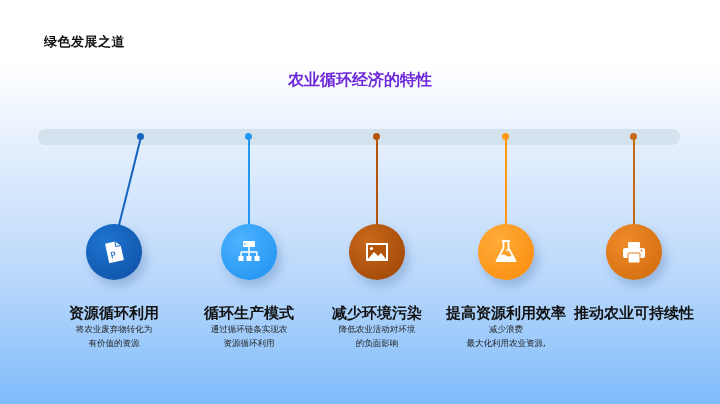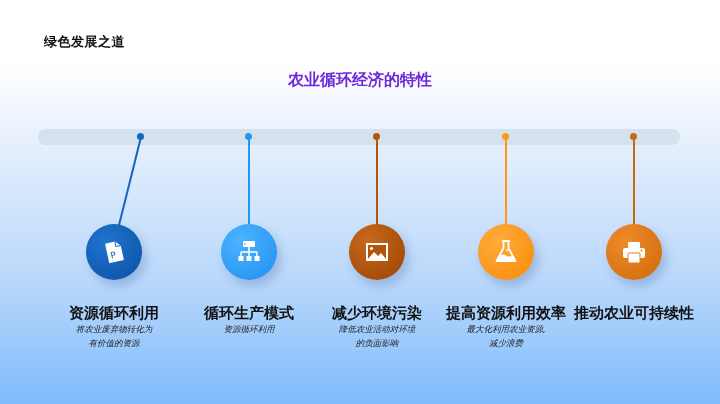--- a/index.html
+++ b/index.html
@@ -11,21 +11,21 @@
   .main-title { position:absolute; left:44px; top:33px; font-size:13px; font-weight:bold; color:#111; letter-spacing:0.5px; }
   .sub-title { position:absolute; left:0; width:720px; top:70px; text-align:center; font-size:16px; font-weight:bold; color:#6d28d9; }
   .timeline-bar { position:absolute; left:38px; top:129px; width:642px; height:16px; border-radius:8px; background:#d4e2ee; }
   .dot { position:absolute; width:7px; height:7px; border-radius:50%; top:133px; }
   .connector { position:absolute; width:1.5px; transform-origin:top center; }
   .node { position:absolute; top:224px; width:56px; height:56px; border-radius:50%;
           display:flex; align-items:center; justify-content:center;
           box-shadow:4px 6px 10px rgba(40,80,140,0.25); }
   .node svg { width:28px; height:28px; }
   .label { position:absolute; top:304px; width:140px; text-align:center; font-size:15px; font-weight:bold; color:#111; }
-  .desc { position:absolute; top:322px; width:110px; text-align:center; font-size:8.5px; line-height:14px; color:#222;font-style:italic; }
+  .desc { position:absolute; top:322px; width:110px; text-align:center; font-size:8.5px; line-height:14px; color:#222; }
 </style>
 </head>
 <body>
 
 <div class="main-title">绿色发展之道</div>
 <div class="sub-title">农业循环经济的特性</div>
 
 <div class="timeline-bar"></div>
 
 <div class="dot" style="left:137px;background:#1565c0;"></div>
@@ -52,20 +52,21 @@
     <rect x="8" y="3" width="12" height="6" rx="1" fill="#fff"></rect>
     <circle cx="10" cy="6" r="0.8" fill="#2196f3"></circle>
     <path d="M14 9 V14 M6 14 H22 M6 14 V18 M14 14 V18 M22 14 V18" stroke="#fff" stroke-width="1.5" fill="none"></path>
     <rect x="3.5" y="18" width="5" height="5" fill="#fff"></rect>
     <rect x="11.5" y="18" width="5" height="5" fill="#fff"></rect>
     <rect x="19.5" y="18" width="5" height="5" fill="#fff"></rect>
   </svg>
 </div>
 <div class="label" style="left:179px;">循环生产模式</div>
 <div class="desc" style="left:194px;">
+  <div>通过循环链条实现农</div>
   <div>资源循环利用</div>
 </div>
 
 <div class="dot" style="left:373px;background:#b5550c;"></div>
 <div class="connector" style="left:376px;top:137px;height:90px;background:#b5550c;"></div>
 <div class="node" style="left:349px;background:radial-gradient(circle at 35% 30%,#c8681a,#9a4406);">
   <svg viewBox="0 0 28 28">
     <rect x="3" y="5" width="22" height="18" fill="#fff"></rect>
     <rect x="5" y="7" width="18" height="14" fill="#b5550c"></rect>
     <circle cx="8.5" cy="10.5" r="1.6" fill="#fff"></circle>
@@ -82,22 +83,22 @@
 <div class="connector" style="left:505px;top:137px;height:90px;background:#ff9810;"></div>
 <div class="node" style="left:478px;background:radial-gradient(circle at 35% 30%,#ffab3a,#f98a08);">
   <svg viewBox="0 0 28 28">
     <path d="M10 3 H18 M11.5 3 V10 L4.5 23 H23.5 L16.5 10 V3" fill="none" stroke="#fff" stroke-width="1.8" stroke-linejoin="round"></path>
     <path d="M7.5 17.5 Q12 15.5 14 17.5 T20.5 17.5 L23.5 23 H4.5 Z" fill="#fff"></path>
     <circle cx="15.5" cy="12" r="1.2" fill="#fff"></circle>
   </svg>
 </div>
 <div class="label" style="left:436px;">提高资源利用效率</div>
 <div class="desc" style="left:451px;">
+  <div>减少浪费</div>
   <div>最大化利用农业资源,</div>
-  <div>减少浪费</div>
 </div>
 
 <div class="dot" style="left:630px;background:#c66a12;"></div>
 <div class="connector" style="left:633px;top:137px;height:90px;background:#c66a12;"></div>
 <div class="node" style="left:606px;background:radial-gradient(circle at 35% 30%,#ee8a28,#cf6a0c);">
   <svg viewBox="0 0 28 28">
     <rect x="8" y="4" width="12" height="6" rx="1" fill="#fff"></rect>
     <rect x="3" y="10" width="22" height="10" rx="2" fill="#fff"></rect>
     <circle cx="21.5" cy="12.5" r="0.9" fill="#e57c14"></circle>
     <rect x="8" y="15" width="12" height="10" rx="1" fill="#fff" stroke="#e57c14" stroke-width="1"></rect>

